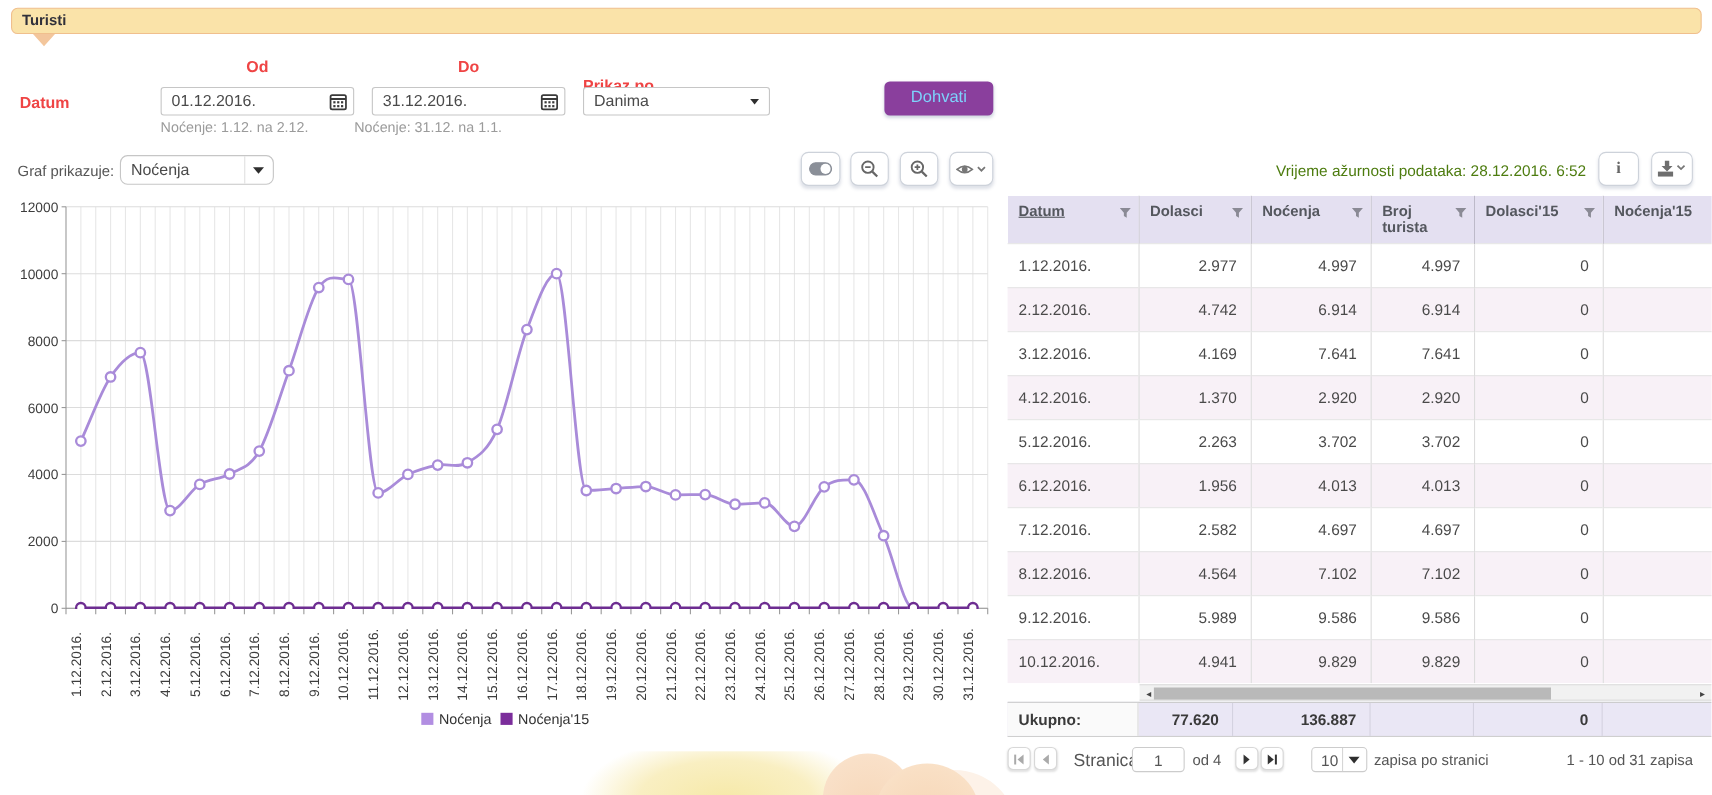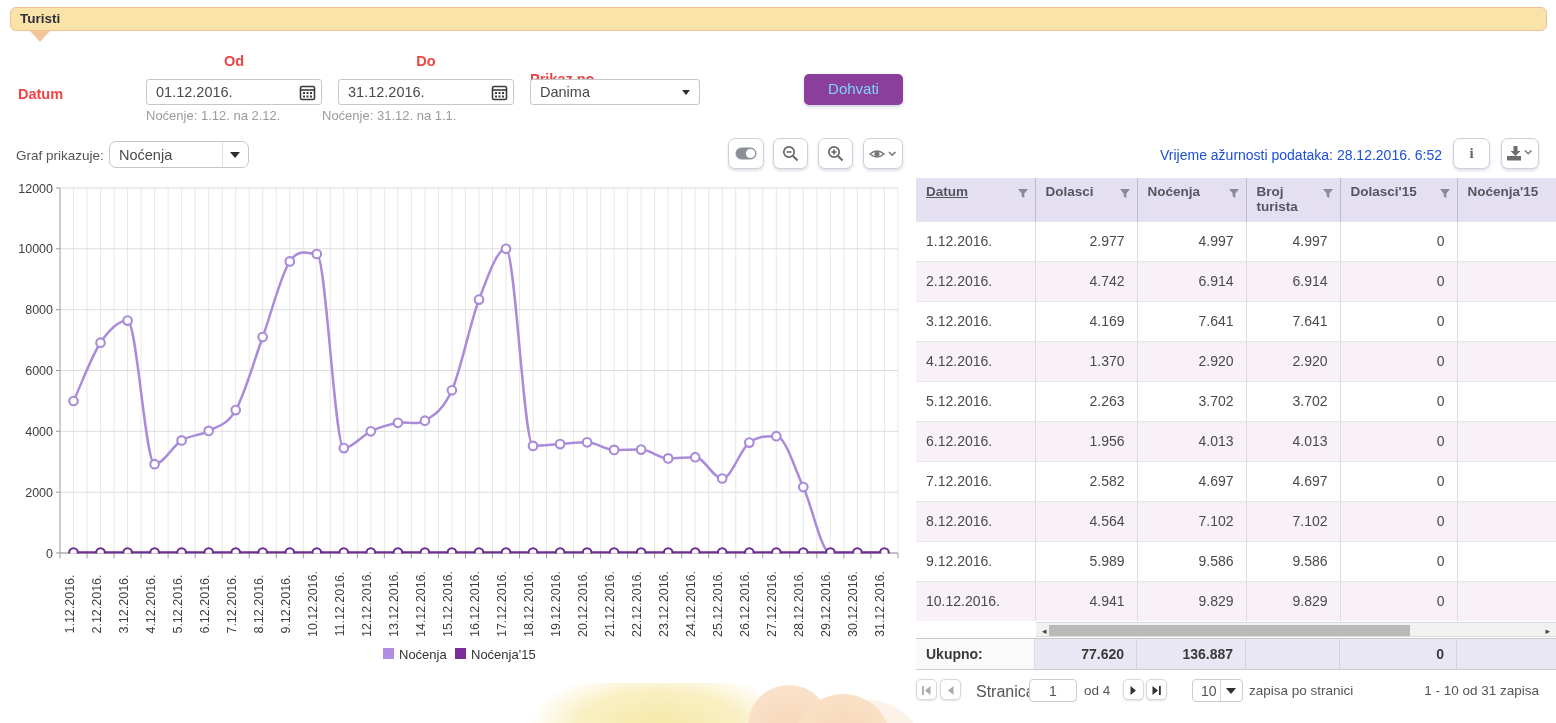--- a/index.html
+++ b/index.html
@@ -117,21 +117,21 @@
     </svg>
 </div>
 <div class="toolbtn" style="left:863px;top:138px;width:40px;">
  <svg width="28" height="14" viewBox="0 0 28 14" style="margin:8px 0 0 5px">
  <path d="M1 7 Q8 1 15 7 Q8 13 1 7z" fill="none" stroke="#777" stroke-width="1.4"></path>
       <circle cx="8" cy="7" r="2.6" fill="#777"></circle>
  <path d="M20 5 l3.2 3.2 L26.4 5" fill="none" stroke="#777" stroke-width="1.6"></path>
     </svg>
 </div>
 
-<div class="abs" style="right:114px;top:147px;color:#1d4ed8;font-size:14px;white-space:nowrap;">Vrijeme ažurnosti podataka: 28.12.2016. 6:52</div>
+<div class="abs" style="right:114px;top:147px;color:#4d7c0f;font-size:14px;white-space:nowrap;">Vrijeme ažurnosti podataka: 28.12.2016. 6:52</div>
 <div class="toolbtn" style="left:1453px;top:138px;width:37px;">
  <div style="text-align:center;font-weight:bold;color:#666;font-size:15px;margin-top:6px;font-family:'Liberation Serif',serif;">i</div>
 </div>
 <div class="toolbtn" style="left:1501px;top:138px;width:38px;">
  <svg width="26" height="15" viewBox="0 0 26 15" style="margin:7px 0 0 5px">
  <path d="M6.5 0 h4 v5 h3 l-5 5 -5 -5 h3 z" fill="#6e6e6e"></path>
  <rect x="0" y="10" width="14" height="4.5" fill="#6e6e6e"></rect>
  <path d="M18 4.5 l3.2 3.2 L24.4 4.5" fill="none" stroke="#777" stroke-width="1.6"></path>
     </svg>
 </div>
@@ -475,21 +475,21 @@
 </div>
 
 <div id="hscroll">
  <div class="sarrow" style="left:6px;">◂</div>
  <div id="hthumb"></div>
  <div class="sarrow" style="right:6px;">▸</div>
 </div>
 
 <div id="totrow">
  <div class="cell" style="left:0;width:119px;background:#fafafa;padding-left:10px;border-right:1px solid #dcdcdc;">Ukupno:</div>
- <div class="cell c-num" style="left:119px;width:102px;text-align:right;padding-right:12px;border-right:1px solid #d4d2e0;">77.620</div>
+ <div class="cell c-num" style="left:119px;width:86px;text-align:right;padding-right:12px;border-right:1px solid #d4d2e0;">77.620</div>
  <div class="cell c-num" style="left:221px;width:109px;text-align:right;padding-right:12px;border-right:1px solid #d4d2e0;">136.887</div>
  <div class="cell" style="left:330px;width:94px;border-right:1px solid #d4d2e0;"></div>
  <div class="cell c-num" style="left:424px;width:117px;text-align:right;padding-right:12px;border-right:1px solid #d4d2e0;">0</div>
 </div>
 
 <div class="pgbtn" style="left:916px;top:679px;"><svg width="11" height="11" viewBox="0 0 11 11" style="margin-top:5px">
       <rect x="1" y="1" width="1.8" height="9" fill="#aaa"></rect>
       <path d="M9.5 1 L4 5.5 L9.5 10z" fill="#aaa"></path>
     </svg></div>
 <div class="pgbtn" style="left:940px;top:679px;"><svg width="11" height="11" viewBox="0 0 11 11" style="margin-top:5px">

